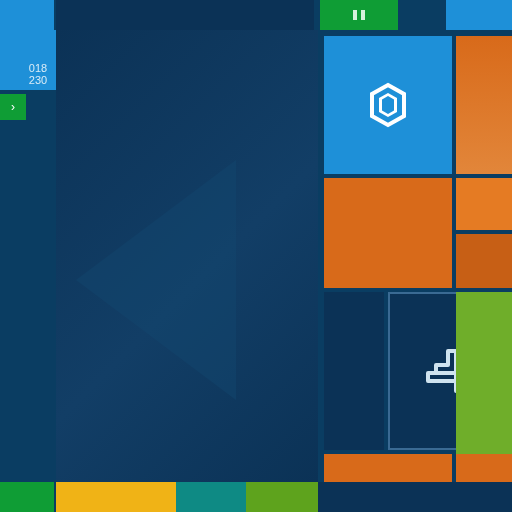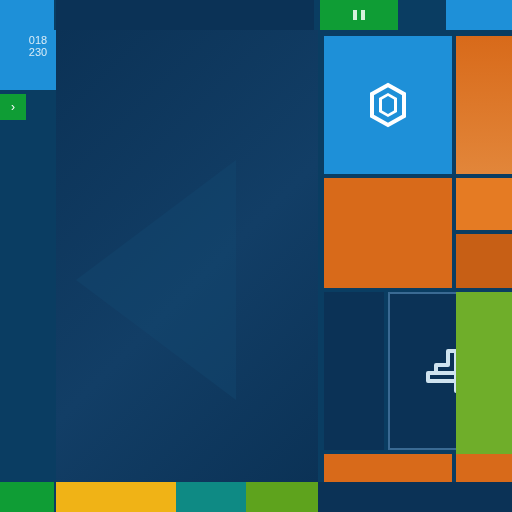--- a/index.html
+++ b/index.html
@@ -12,21 +12,21 @@
 .top-gap1 { width: 2px; }
 .top-blue2 { width: 258px; height: 30px; background: #0b3256; }
 .top-gap2 { width: 6px; }
 .top-green { width: 78px; height: 30px; background: #0f9d35; display: flex; align-items: center; justify-content: center; }
 .top-green .dots { display: flex; gap: 4px; }
 .top-green .dots span { width: 4px; height: 10px; background: #d6f2dc; }
 .top-gap3 { width: 48px; }
 .top-blue3 { flex: 1; height: 30px; background: #1e90d8; }
 
 
-.badge-tile { position: absolute; left: 0; top: 30px; width: 76px; height: 60px; background: #1e90d8; display: flex; align-items: flex-start; justify-content: center; }
+.badge-tile { position: absolute; left: 0; top: 30px; width: 76px; height: 60px; background: #1e90d8; display: flex; align-items: flex-end; justify-content: center; }
 .badge-label { color: #d9ecf7; font-size: 11px; line-height: 1.1; text-align: left; padding: 4px; white-space: pre-line; }
 
 
 .left-green-chip { position: absolute; left: 0; top: 94px; width: 26px; height: 26px; background: #0f9d35; display:flex; align-items:center; justify-content:center; }
 .left-green-chip span { color:#fff; font-size:12px; }
 
 
 .main-panel { position: absolute; left: 56px; top: 30px; width: 262px; height: 452px; background: linear-gradient(135deg, #0b3256 0%, #123e66 55%, #0b3256 100%); }
 .main-panel::before { content:""; position:absolute; left:20px; top:130px; width:0; height:0; border-top:120px solid transparent; border-bottom:120px solid transparent; border-right:160px solid rgba(18,70,110,0.5); }
 

